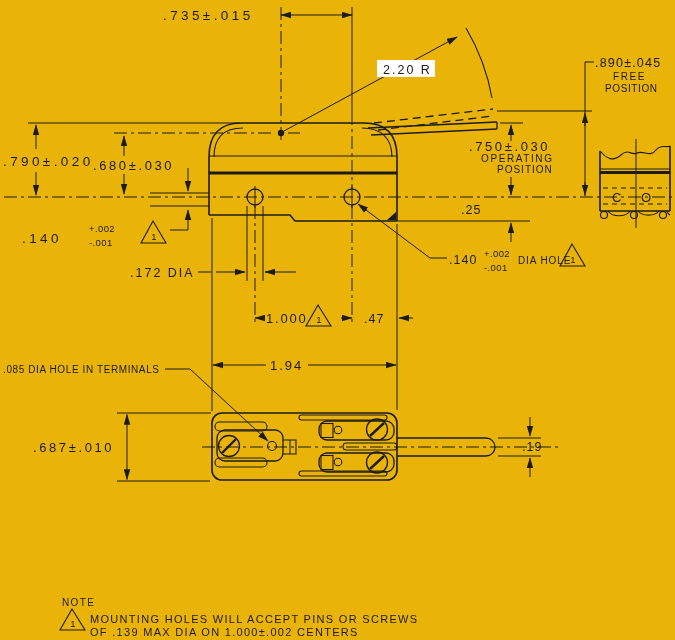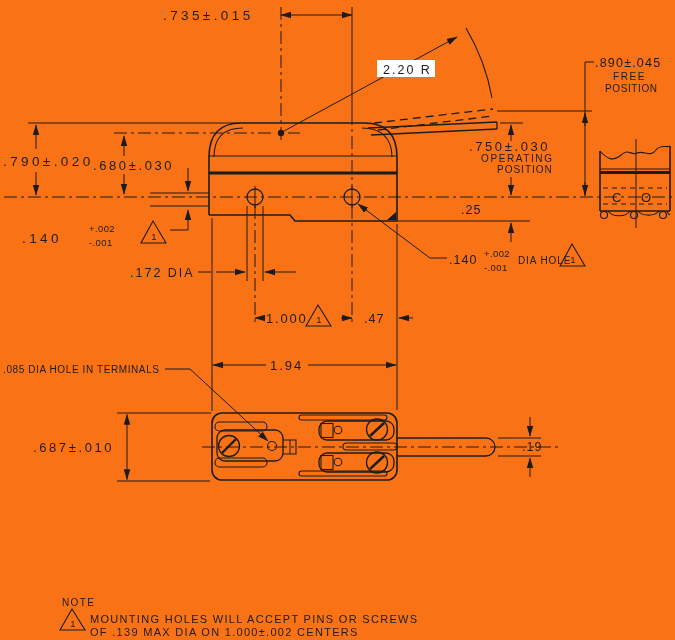--- a/index.html
+++ b/index.html
@@ -1,16 +1,16 @@
 <!DOCTYPE html>
 <html><head>
 <meta charset="utf-8">
 <style>
   html,body{margin:0;padding:0;background:#e8e8e8;}
-  .sheet{position:relative;width:675px;height:640px;background:#f97316;overflow:hidden;}
+  .sheet{position:relative;width:675px;height:640px;background:#eab308;overflow:hidden;}
   svg{display:block;}
   svg text{font-family:"Liberation Sans","DejaVu Sans",sans-serif;fill:#1c1c1c;}
   .dim{font-size:13px;letter-spacing:2.6px;}
   .dimw{font-size:13.5px;letter-spacing:3.4px;}
   .dimn{font-size:12.5px;letter-spacing:1px;}
   .lbl{font-size:10px;letter-spacing:1.6px;}
   .tol{font-size:9.5px;letter-spacing:.4px;}
   .flagnum{font-size:9.5px;text-anchor:middle;letter-spacing:0;}
   .notetxt{font-size:11px;letter-spacing:1.3px;}
   .mark{font-size:13px;letter-spacing:0;}

